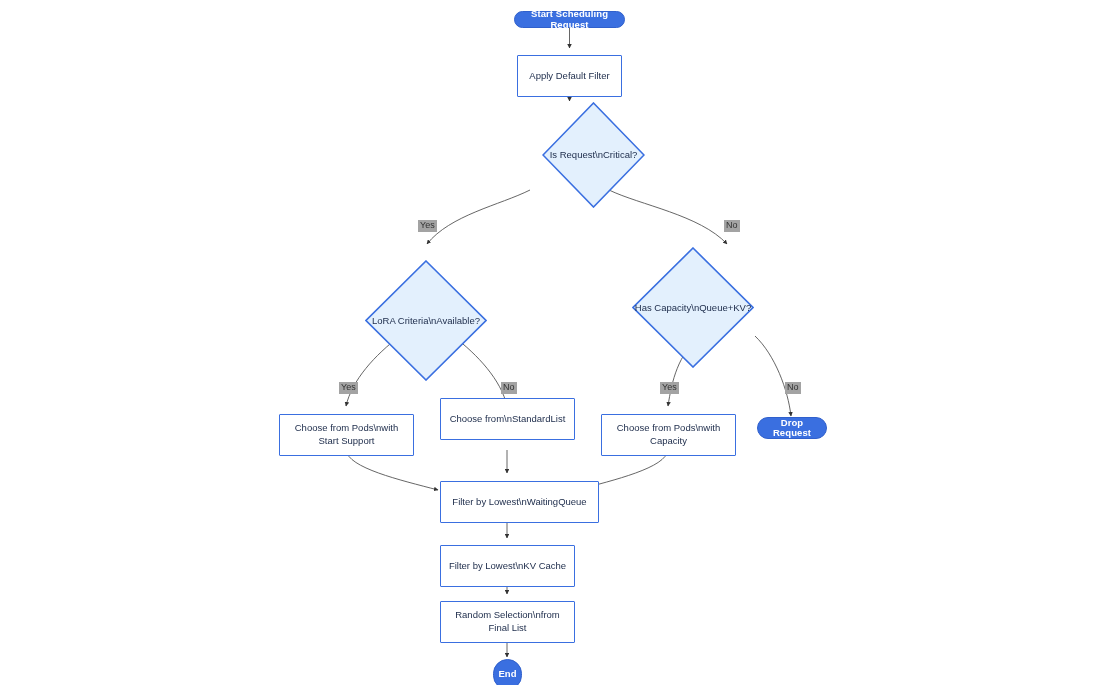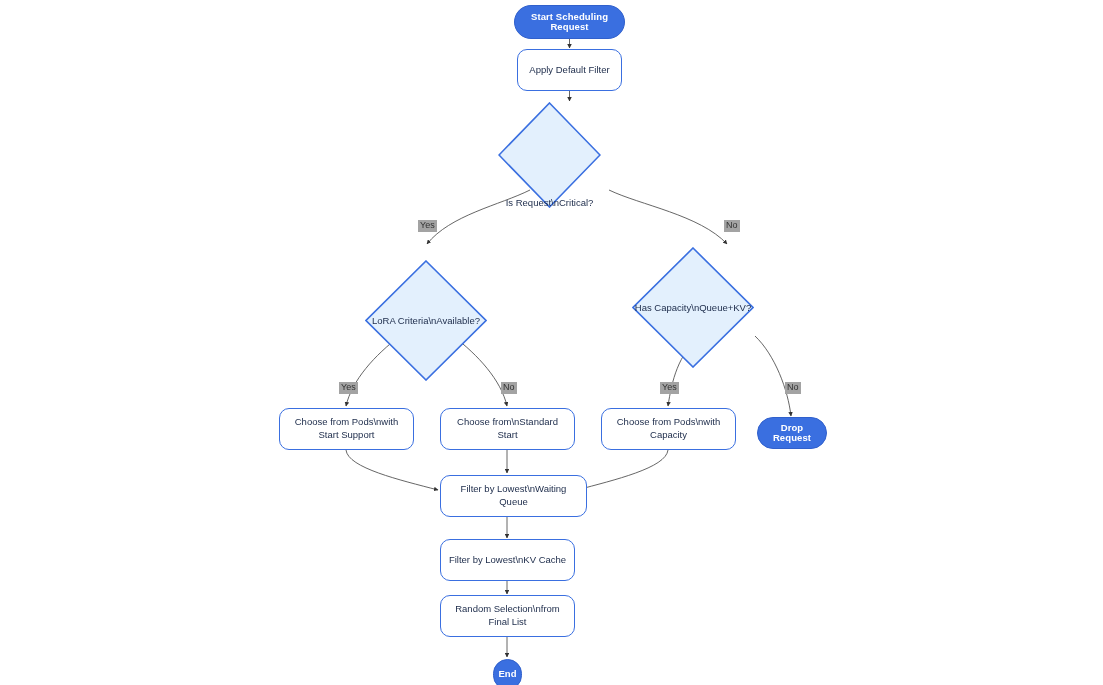--- a/index.html
+++ b/index.html
@@ -49,22 +49,23 @@
     line-height: 1.1;
     padding: 0 10px;
   }
   
   .box {
     background: #ffffff;
     border: 1.4px solid #3a6fe0;
     color: #1b2a49;
     font-size: 9.5px;
     line-height: 1.35;
-    border-radius: 10px;
+    border-radius: 1px;
     padding: 20px 6px;
+    margin-top: 6px;
   }
   
   .decision {
     background: transparent;
     border: none;
   }
   .decision .dshape {
     position: absolute;
     left: 0;
     top: 0;
@@ -126,29 +127,29 @@
       <path d="M 668 450 C 666 468, 614 480, 577 490"></path>
 
       <path d="M 507 517 L 507 538"></path>
 
       <path d="M 507 571 L 507 594"></path>
 
       <path d="M 507 636 L 507 657"></path>
     </g>
   </svg>
 
-  <div class="node pill" style="left:514px; top:5px; width:111px; height:34px;">
+  <div class="node pill" style="left:514px; top:11px; width:111px; height:17px;">
     <span>Start Scheduling Request</span>
   </div>
 
   <div class="node box" style="left:517px; top:49px; width:105px; height:31px;">
     <span>Apply Default Filter</span>
   </div>
 
-  <div class="node decision" style="left:498px; top:102px; width:103px; height:106px;align-items:flex-end;">
+  <div class="node decision" style="left:542px; top:102px; width:103px; height:106px;">
     <svg class="dshape" viewBox="0 0 103 106" preserveAspectRatio="none" xmlns="http://www.w3.org/2000/svg">
       <polygon points="51.5,1 102,53 51.5,105 1,53" fill="#e3f0fd" stroke="#3a6fe0" stroke-width="1.6"></polygon>
     </svg>
     <span class="dlabel">Is Request\nCritical?</span>
   </div>
 
   <div class="node decision" style="left:365px; top:260px; width:122px; height:121px;">
     <svg class="dshape" viewBox="0 0 122 121" preserveAspectRatio="none" xmlns="http://www.w3.org/2000/svg">
       <polygon points="61,1 121,60.5 61,120 1,60.5" fill="#e3f0fd" stroke="#3a6fe0" stroke-width="1.6"></polygon>
     </svg>
@@ -160,35 +161,35 @@
       <polygon points="61,1 121,60.5 61,120 1,60.5" fill="#e3f0fd" stroke="#3a6fe0" stroke-width="1.6"></polygon>
     </svg>
     <span class="dlabel">Has Capacity\nQueue+KV?</span>
   </div>
 
   <div class="node box" style="left:279px; top:408px; width:135px; height:41px; flex-direction:column;">
     <span>Choose from Pods\nwith</span>
     <span>Start Support</span>
   </div>
 
-  <div class="node box" style="left:440px; top:408px; width:135px; height:41px; flex-direction:column;">
+  <div class="node box" style="left:440px; top:392px; width:135px; height:41px; flex-direction:row;">
     <span>Choose from\nStandard</span>
-    <span>Start</span>
+    <span>List</span>
   </div>
 
   <div class="node box" style="left:601px; top:408px; width:135px; height:41px; flex-direction:column;">
     <span>Choose from Pods\nwith</span>
     <span>Capacity</span>
   </div>
 
-  <div class="node pill" style="left:757px; top:417px; width:70px; height:32px;">
+  <div class="node pill" style="left:757px; top:417px; width:70px; height:22px;">
     <span>Drop Request</span>
   </div>
 
-  <div class="node box" style="left:440px; top:475px; width:147px; height:41px; flex-direction:column;">
+  <div class="node box" style="left:440px; top:475px; width:159px; height:41px; flex-direction:row;">
     <span>Filter by Lowest\nWaiting</span>
     <span>Queue</span>
   </div>
 
   <div class="node box" style="left:440px; top:595px; width:135px; height:41px; flex-direction:column;">
     <span>Random Selection\nfrom</span>
     <span>Final List</span>
   </div>
 
   <div class="node box" style="left:440px; top:539px; width:135px; height:31px;">

